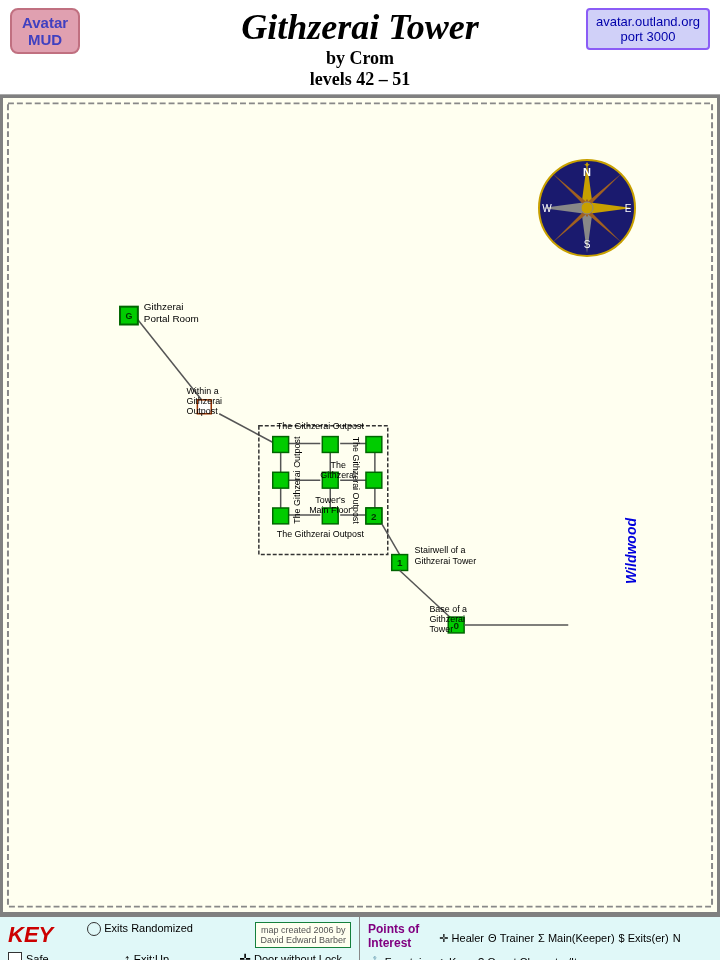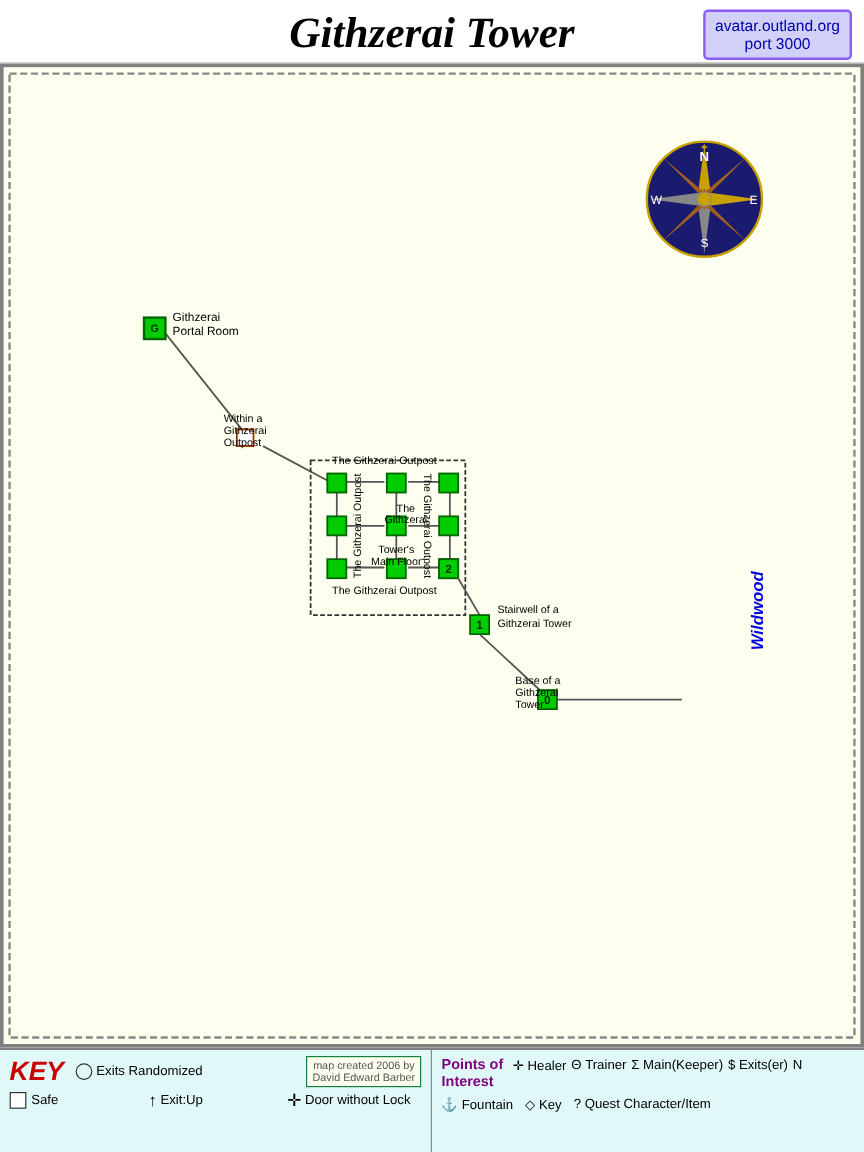--- a/index.html
+++ b/index.html
@@ -161,21 +161,29 @@
       flex-wrap: wrap;
       gap: 4px;
       margin-top: 2px;
       font-size: 11px;
     }
   </style>
 </head>
 <body>
 
 <div id="header">
+  <div class="header-badge-left">
+    <span>Avatar</span><br>
+    <span>MUD</span>
+  </div>
   <h1>Githzerai Tower</h1>
+  <h2>
+    <span>by Crom</span><br>
+    <span>levels 42 – 51</span>
+  </h2>
   <div class="header-badge-right">
     <span>avatar.outland.org</span><br>
     <span>port 3000</span>
   </div>
 </div>
 
 <div id="map-container">
 
   <div id="compass">
     <svg width="100" height="100" viewBox="0 0 100 100">
@@ -286,21 +294,21 @@
     <rect x="5" y="5" width="710" height="810" fill="none" stroke="#888" stroke-width="2" stroke-dasharray="6,3"></rect>
   </svg>
 
   <div class="wildwood-text">Wildwood</div>
 
 </div>
 
 <div id="bottom">
 
   <div id="key-section">
-    <div style="display:flex; align-items:center; margin-bottom:3px;">
+    <div style="display:flex; align-items:flex-start; margin-bottom:3px;gap:24px;">
       <span id="key-title" style="font-size:22px;font-weight:bold;font-style:italic;color:#cc0000;margin-right:10px;">KEY</span>
       <span style="font-size:11px;">
         <span style="display:inline-block;width:14px;height:14px;border:1.5px solid #333;border-radius:50%;margin-right:3px;vertical-align:middle;"></span>Exits Randomized
       </span>
       <div class="map-credit" style="margin-left:auto;font-size:9px;border:1px solid #15803d;padding:2px 4px;background:#fffff0;">
         map created 2006 by<br>David Edward Barber
       </div>
     </div>
 
     <div style="display:grid;grid-template-columns:repeat(3,1fr);gap:2px 4px;">
@@ -314,21 +322,21 @@
       </div>
       <div class="key-item">
         <span style="font-size:14px;margin-right:3px;">✛</span>
         <span>Door without Lock</span>
       </div>
 
     </div>
   </div>
 
   <div id="poi-section">
-    <div style="display:flex;align-items:flex-start;gap:8px;margin-bottom:3px;">
+    <div style="display:flex;align-items:center;gap:20px;margin-bottom:3px;">
       <span class="poi-title">Points of<br>Interest</span>
       <div class="poi-symbols-row">
         <span>✛ Healer</span>
         <span>Θ Trainer</span>
         <span>Σ Main(Keeper)</span>
         <span>$ Exits(er)</span>
         <span>N</span>
       </div>
     </div>
     <div style="font-size:11px;margin-bottom:4px;display:flex;gap:10px;">

